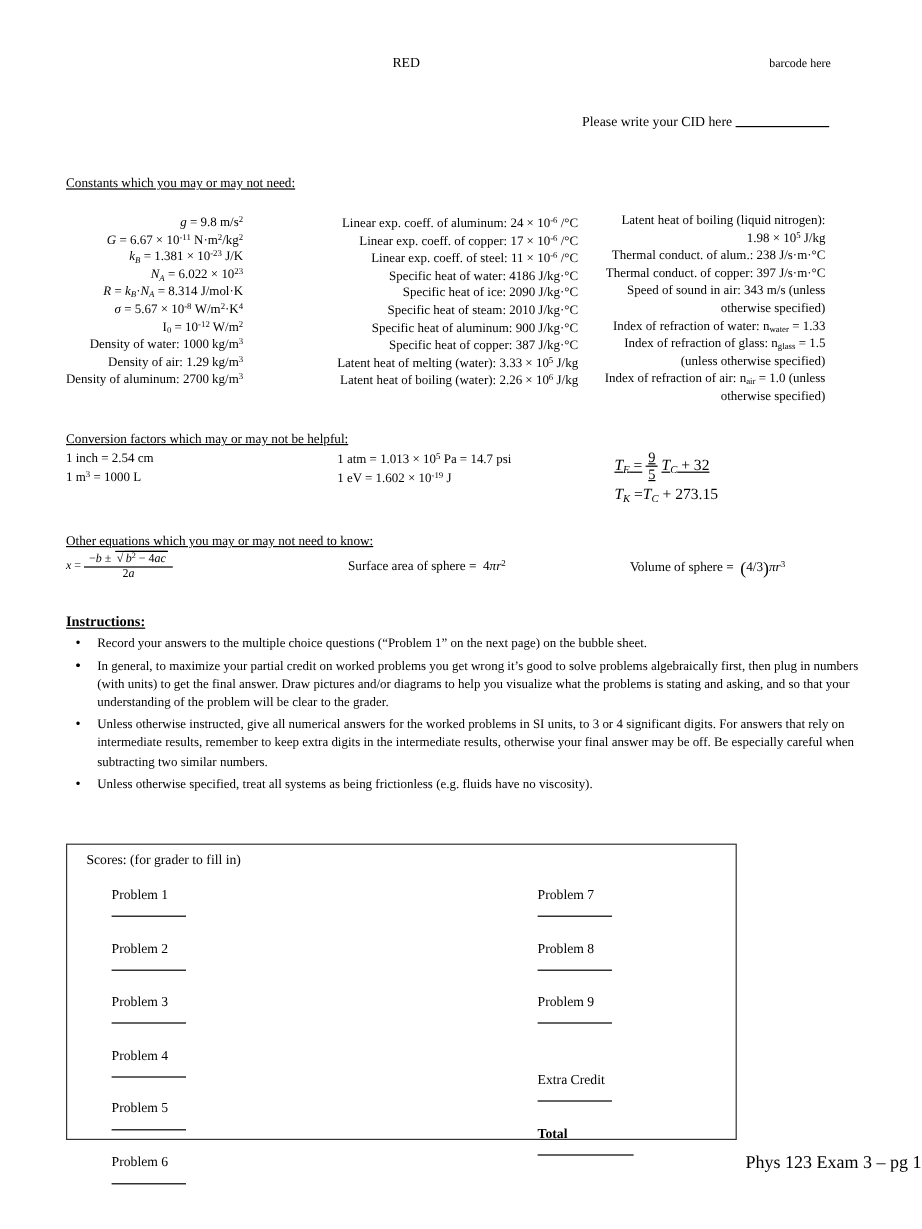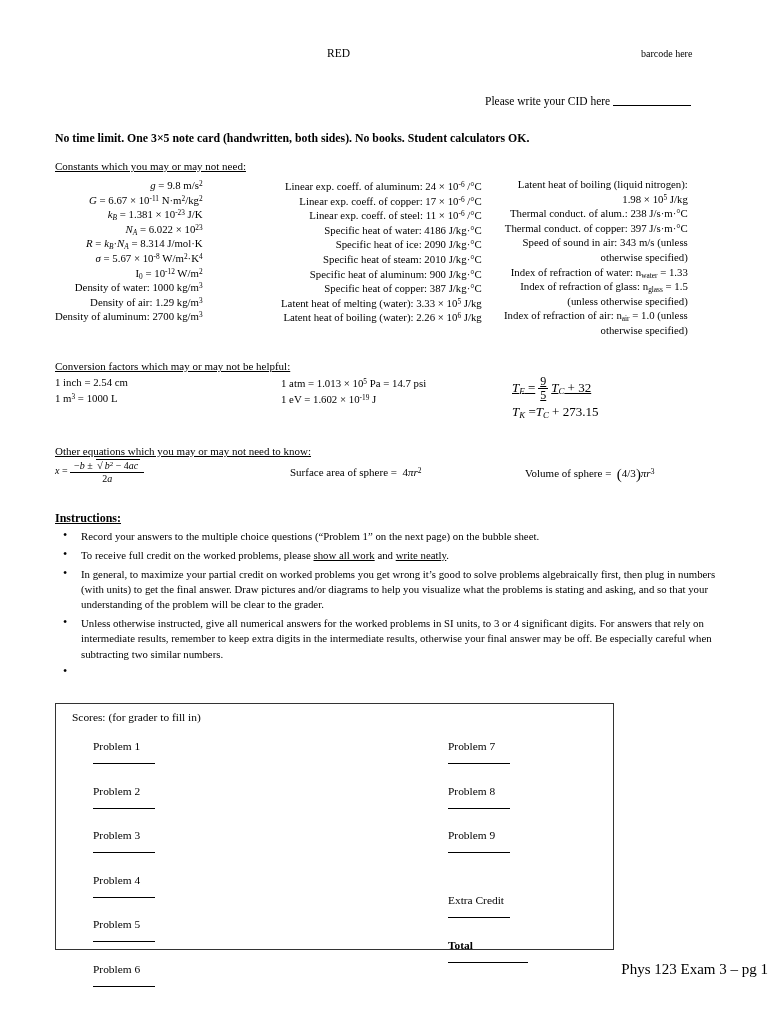--- a/index.html
+++ b/index.html
@@ -30,21 +30,21 @@
 
   .notice { left: 55px; top: 131px; font-size: 11.8px; font-weight: bold; white-space: nowrap; }
 
   
   .sec-head {
     font-size: 11px;
     text-decoration: underline;
     white-space: nowrap;
   }
 
-  .const-head { left: 55px; top: 160px; }
+  .const-head { left: 55px; top: 147px; }
   .conv-head  { left: 55px; top: 360px; }
   .other-head { left: 55px; top: 445px; }
 
   
   .col { font-size: 10.8px; line-height: 14.6px; text-align: right; }
   .col-a { left: 55px;  top: 178px; }
   .col-b { left: 281px; top: 179px; }
   .col-c { left: 504px; top: 177px; }
   .col-c .ind { padding-left: 22px; display:block; }
   .col div { white-space: nowrap; }
@@ -105,21 +105,20 @@
 <div id="page">
 
 
   <div class="abs hdr-red">RED</div>
   <div class="abs hdr-barcode">barcode here</div>
 
   <div class="abs hdr-cid">
     <span>Please write your CID here</span><span class="cid-blank"></span>
   </div>
 
-  <div class="abs notice">No time limit.  One 3×5 note card (handwritten, both sides). No books. Student calculators OK.</div>
 
   <div class="abs sec-head const-head">Constants which you may or may not need:</div>
 
   <div class="abs col col-a">
     <div><span class="it">g</span> = 9.8 m/s<sup>2</sup></div>
     <div><span class="it">G</span> = 6.67 × 10<sup>-11</sup> N·m<sup>2</sup>/kg<sup>2</sup></div>
     <div><span class="it">k<sub>B</sub></span> = 1.381 × 10<sup>-23</sup> J/K</div>
     <div><span class="it">N<sub>A</sub></span> = 6.022 × 10<sup>23</sup></div>
     <div><span class="it">R</span> = <span class="it">k<sub>B</sub></span>·<span class="it">N<sub>A</sub></span> = 8.314 J/mol·K</div>
     <div><span class="it">σ</span> = 5.67 × 10<sup>-8</sup> W/m<sup>2</sup>·K<sup>4</sup></div>
@@ -203,32 +202,32 @@
 
   <div class="abs instr-title">Instructions:</div>
 
   <div class="abs instr-list">
     <div class="ins-item">
       <span class="bullet">•</span>
       <span>Record your answers to the multiple choice questions (“Problem 1” on the next page) on the bubble sheet.</span>
     </div>
     <div class="ins-item">
       <span class="bullet">•</span>
-      <span>To receive full credit on the worked problems, please <span class="u">show all work</span> and <span class="u">write neatly</span>.</span>
     </div>
     <div class="ins-item">
       <span class="bullet">•</span>
       <span>In general, to maximize your partial credit on worked problems you get wrong it’s good to solve problems algebraically first, then plug in numbers (with units) to get the final answer. Draw pictures and/or diagrams to help you visualize what the problems is stating and asking, and so that your understanding of the problem will be clear to the grader.</span>
     </div>
     <div class="ins-item">
       <span class="bullet">•</span>
       <span>Unless otherwise instructed, give all numerical answers for the worked problems in SI units, to 3 or 4 significant digits. For answers that rely on intermediate results, remember to keep extra digits in the intermediate results, otherwise your final answer may be off. Be especially careful when subtracting two similar numbers.</span>
     </div>
     <div class="ins-item">
       <span class="bullet">•</span>
+      <span>Unless otherwise specified, treat all systems as being frictionless (e.g. fluids have no viscosity).</span>
     </div>
   </div>
 
   <div class="abs scorebox"></div>
   <div class="abs scores-title">Scores: (for grader to fill in)</div>
 
   <div class="abs score-col-l">
     <div class="score-row">
       <span class="lbl">Problem 1</span>
       <span class="blank"></span>

